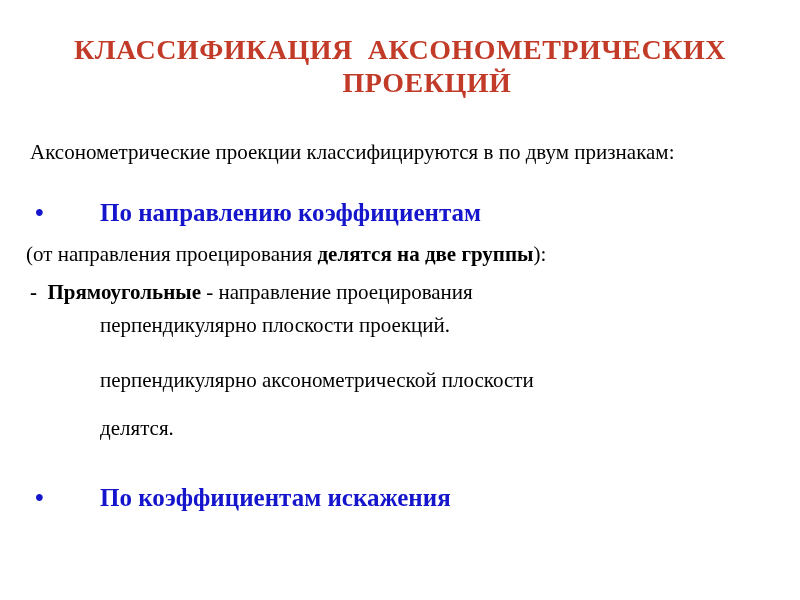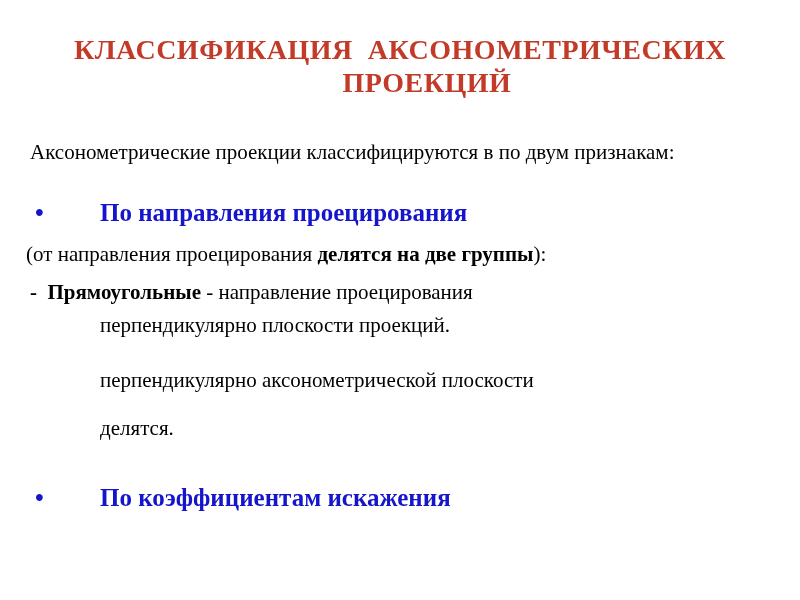--- a/index.html
+++ b/index.html
@@ -56,21 +56,21 @@
 <body>
 
 <div class="slide">
 
   <div class="abs title-line" style="top: 34px;">КЛАССИФИКАЦИЯ  АКСОНОМЕТРИЧЕСКИХ</div>
   <div class="abs title-line title-line-2" style="top: 67px;">ПРОЕКЦИЙ</div>
 
   <div class="abs body-text" style="left: 30px; top: 140px;">Аксонометрические проекции классифицируются в по двум признакам:</div>
 
   <div class="abs bullet-marker" style="left: 35px; top: 199px;">•</div>
-  <div class="abs bullet-label" style="left: 100px; top: 199px;">По направления проецирования</div>
+  <div class="abs bullet-label" style="left: 100px; top: 199px;">По направлению коэффициентам</div>
 
   <div class="abs body-text" style="left: 26px; top: 242px;"><span>(от направления проецирования </span><span class="body-bold">делятся на две группы</span><span>):</span></div>
 
   <div class="abs body-text" style="left: 30px; top: 280px;"><span class="body-bold">-  Прямоугольные</span><span> - направление проецирования</span></div>
   <div class="abs body-text" style="left: 100px; top: 313px;">перпендикулярно плоскости проекций.</div>
 
   <div class="abs body-text" style="left: 100px; top: 368px;">перпендикулярно аксонометрической плоскости</div>
   <div class="abs body-text" style="left: 100px; top: 416px;">делятся.</div>
 
   <div class="abs bullet-marker" style="left: 35px; top: 484px;">•</div>

